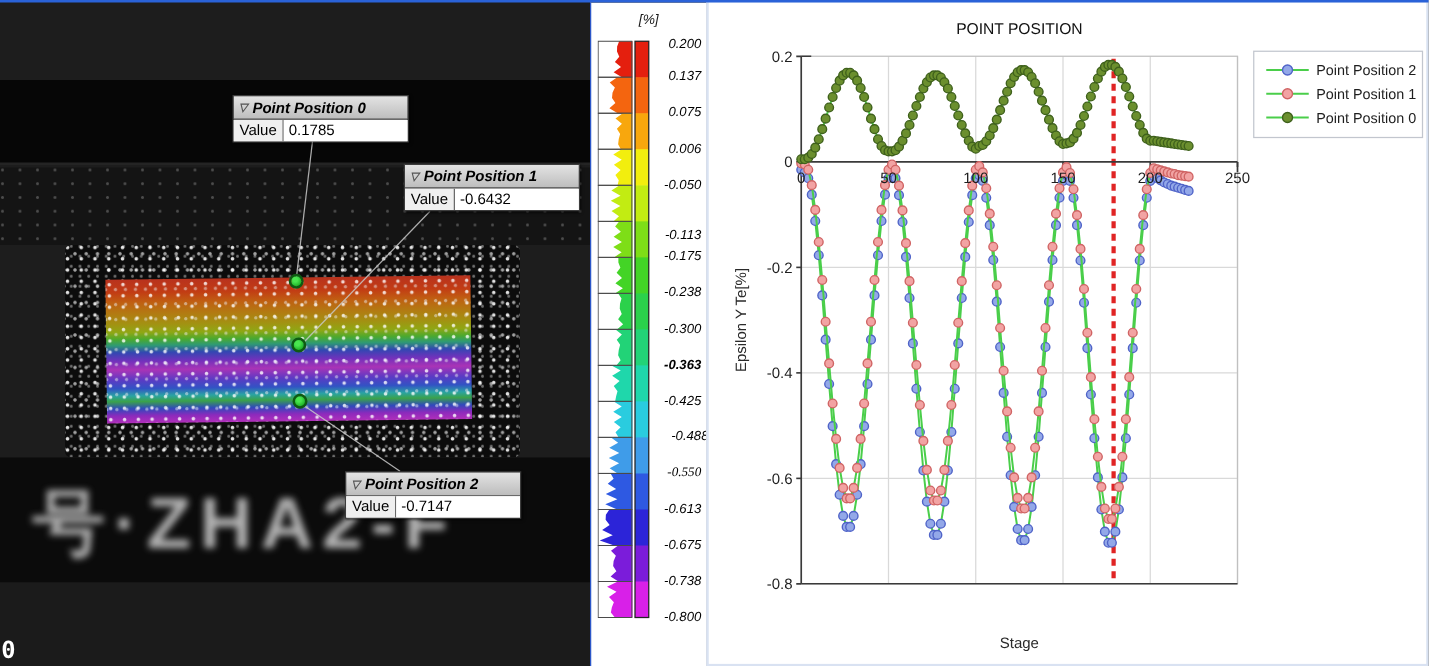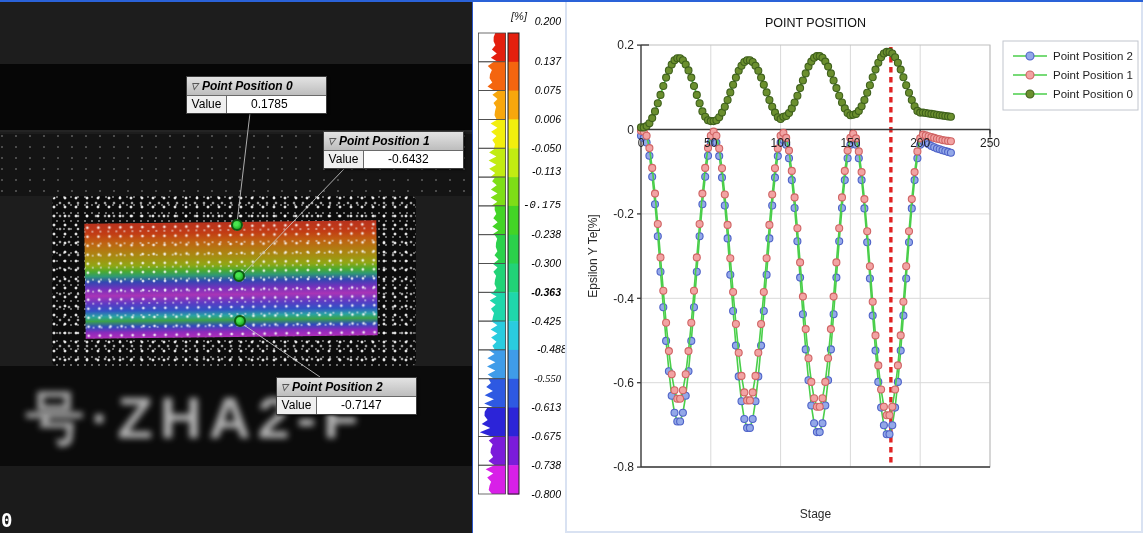--- a/index.html
+++ b/index.html
@@ -52,21 +52,21 @@
     font-size:12px; color:#000; }
   #tip0 { left:186px; top:76px; }
   #tip1 { left:323px; top:131px; }
   #tip2 { left:276px; top:377px; }
   .tip-head { display:flex; align-items:center; gap:4px; height:19px; padding-left:4px;
     background:linear-gradient(#e3e3e3,#bdbdbd); border-bottom:1px solid #6a6a6a;
     font-style:italic; font-weight:bold; }
   .tri { color:#555; font-size:9px; line-height:9px; }
   .tip-body { display:flex; height:17px; background:#fff; }
   .tip-key { width:40px; background:#efefef; border-right:1px solid #6a6a6a; text-align:center; line-height:16px; }
-  .tip-val { flex:1; padding-left:24px; line-height:16px; background:#fff; }
+  .tip-val { flex:1; padding-left:4px; line-height:16px; background:#fff; }
 
   
   #colorbar-panel { position:absolute; left:472px; top:2px; width:93px; height:531px; background:#fff;
     border-left:1px solid #2c57c8; }
   #cb-unit { position:absolute; left:20px; top:8px; width:52px; text-align:center;
     font-style:italic; font-size:11px; color:#1a1a1a; }
   #cb-svg { position:absolute; left:5px; top:30px; }
   .cb-label { position:absolute; left:47px; width:41px; text-align:right;
     font-style:italic; font-size:10.5px; color:#000; line-height:13px; }
 
@@ -182,27 +182,27 @@
         <rect x="30" y="375.6" width="11" height="29.3" fill="#2c24d8"></rect>
         <path d="M 28 404.4 L 28 433.2 L 16.7 433.2 L 10.5 429.1 L 15.1 425.0 L 12.5 420.8 L 12.9 416.7 L 14.7 412.6 L 10.8 408.5 L 16.5 404.4 Z" fill="#7b1cda"></path>
         <rect x="0.5" y="404.4" width="27" height="28.8" fill="none" stroke="#4a4a4a" stroke-width="0.8"></rect>
         <rect x="30" y="404.4" width="11" height="29.3" fill="#7b1cda"></rect>
         <path d="M 28 433.2 L 28 462.0 L 13.9 462.0 L 10.7 457.9 L 11.5 453.8 L 13.1 449.7 L 9.2 445.5 L 15.2 441.4 L 7.6 437.3 L 16.3 433.2 Z" fill="#d820e8"></path>
         <rect x="0.5" y="433.2" width="27" height="28.8" fill="none" stroke="#4a4a4a" stroke-width="0.8"></rect>
         <rect x="30" y="433.2" width="11" height="29.3" fill="#d820e8"></rect>
         <rect x="30" y="1" width="11" height="461" fill="none" stroke="#222" stroke-width="1"></rect>
       </svg>
     <div id="cb-labels">
-        <div class="cb-label" style="top: 13px;">0.200</div>
+        <div class="cb-label" style="top: 27px;">0.200</div>
         <div class="cb-label" style="top: 53.3px;">0.137</div>
         <div class="cb-label" style="top: 82.1px;">0.075</div>
         <div class="cb-label" style="top: 110.9px;">0.006</div>
         <div class="cb-label" style="top: 139.8px;">-0.050</div>
-        <div class="cb-label" style="top: 163px;">-0.113</div>
-        <div class="cb-label" style="top: 197.4px; font-family: Liberation Mono, monospace;">-0.175</div>
+        <div class="cb-label" style="top: 180px;">-0.113</div>
+        <div class="cb-label" style="top: 197.4px;">-0.175</div>
         <div class="cb-label" style="top: 226.2px;">-0.238</div>
         <div class="cb-label" style="top: 255px;">-0.300</div>
         <div class="cb-label" style="top: 283.8px; font-weight: bold;">-0.363</div>
         <div class="cb-label" style="top: 312.6px;">-0.425</div>
         <div class="cb-label" style="top: 341.4px; padding-left: 17px;">-0.488</div>
         <div class="cb-label" style="top: 370.3px; font-family: Liberation Serif, serif;">-0.550</div>
         <div class="cb-label" style="top: 399.1px;">-0.613</div>
         <div class="cb-label" style="top: 427.9px;">-0.675</div>
         <div class="cb-label" style="top: 456.7px;">-0.738</div>
         <div class="cb-label" style="top: 485.5px;">-0.800</div>

